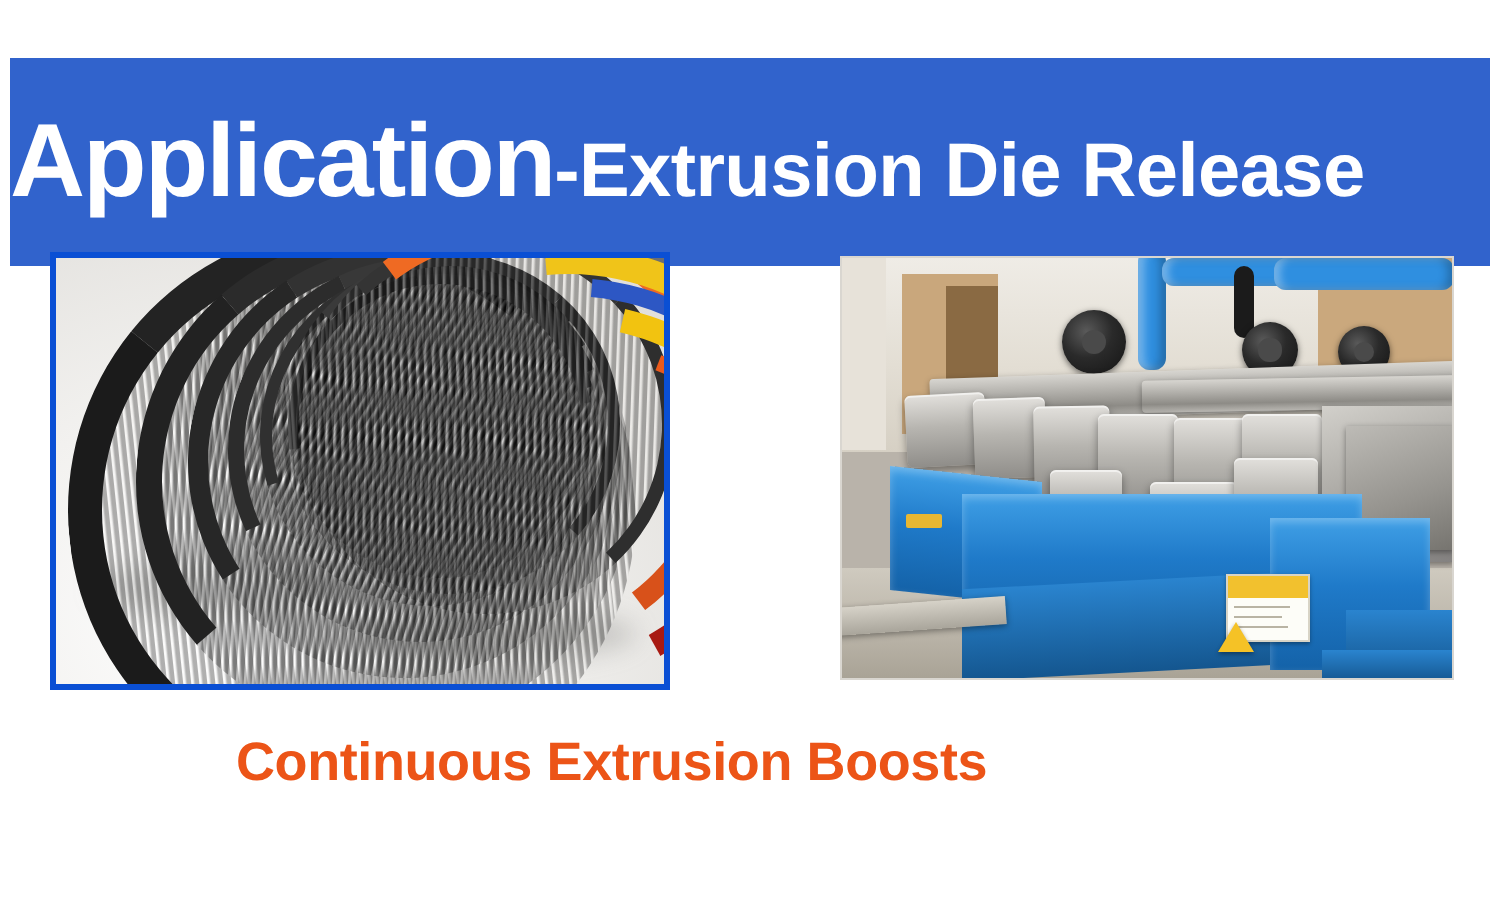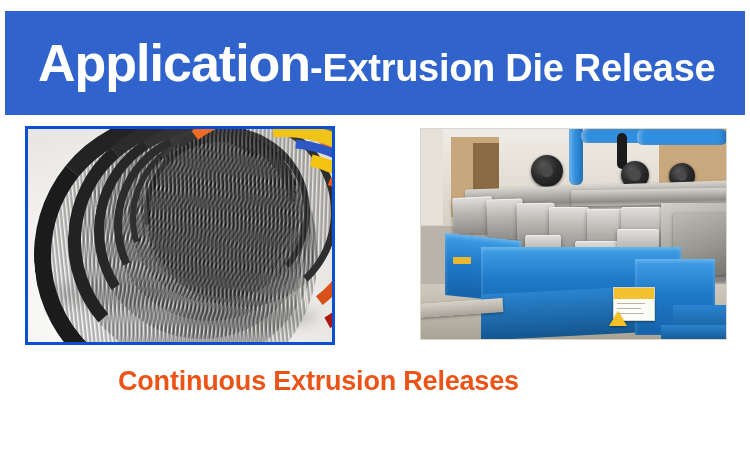--- a/index.html
+++ b/index.html
@@ -15,28 +15,27 @@
     width: 750px;
     height: 460px;
     background: #ffffff;
     overflow: hidden;
   }
 
   
   .banner {
     position: absolute;
     left: 5px;
-    top: 11px;
+    top: 29px;
     width: 740px;
     height: 104px;
     background: #3163cc;
     display: flex;
     align-items: center;
     box-sizing: border-box;
-    padding-left: 33px;
   }
   .banner-title {
     white-space: nowrap;
     color: #ffffff;
     letter-spacing: -0.5px;
   }
   .title-main {
     font-size: 52px;
     font-weight: bold;
     letter-spacing: -1px;
@@ -302,15 +301,15 @@
         <div class="mc-warn-line" style="top:62%; width:60%;"></div>
         <div class="mc-warn-line" style="top:78%; width:66%;"></div>
       </div>
       <div class="mc-tri" style="left:188px; top:182px;"></div>
 
       <div class="mc-steel-block" style="left:-4px; top:172px; width:86px; height:14px; background:linear-gradient(180deg,#d6d2c8,#a9a59b); transform:rotate(-4deg);"></div>
       <div class="mc-blue-dark" style="left:240px; top:196px; width:66px; height:16px;"></div>
     </div>
   </div>
 
-  <div class="tagline tagline-1">Continuous Extrusion Releases</div>
+  <div class="tagline tagline-1">Continuous Extrusion Boosts</div>
 
 </div>
 
 </body></html>

